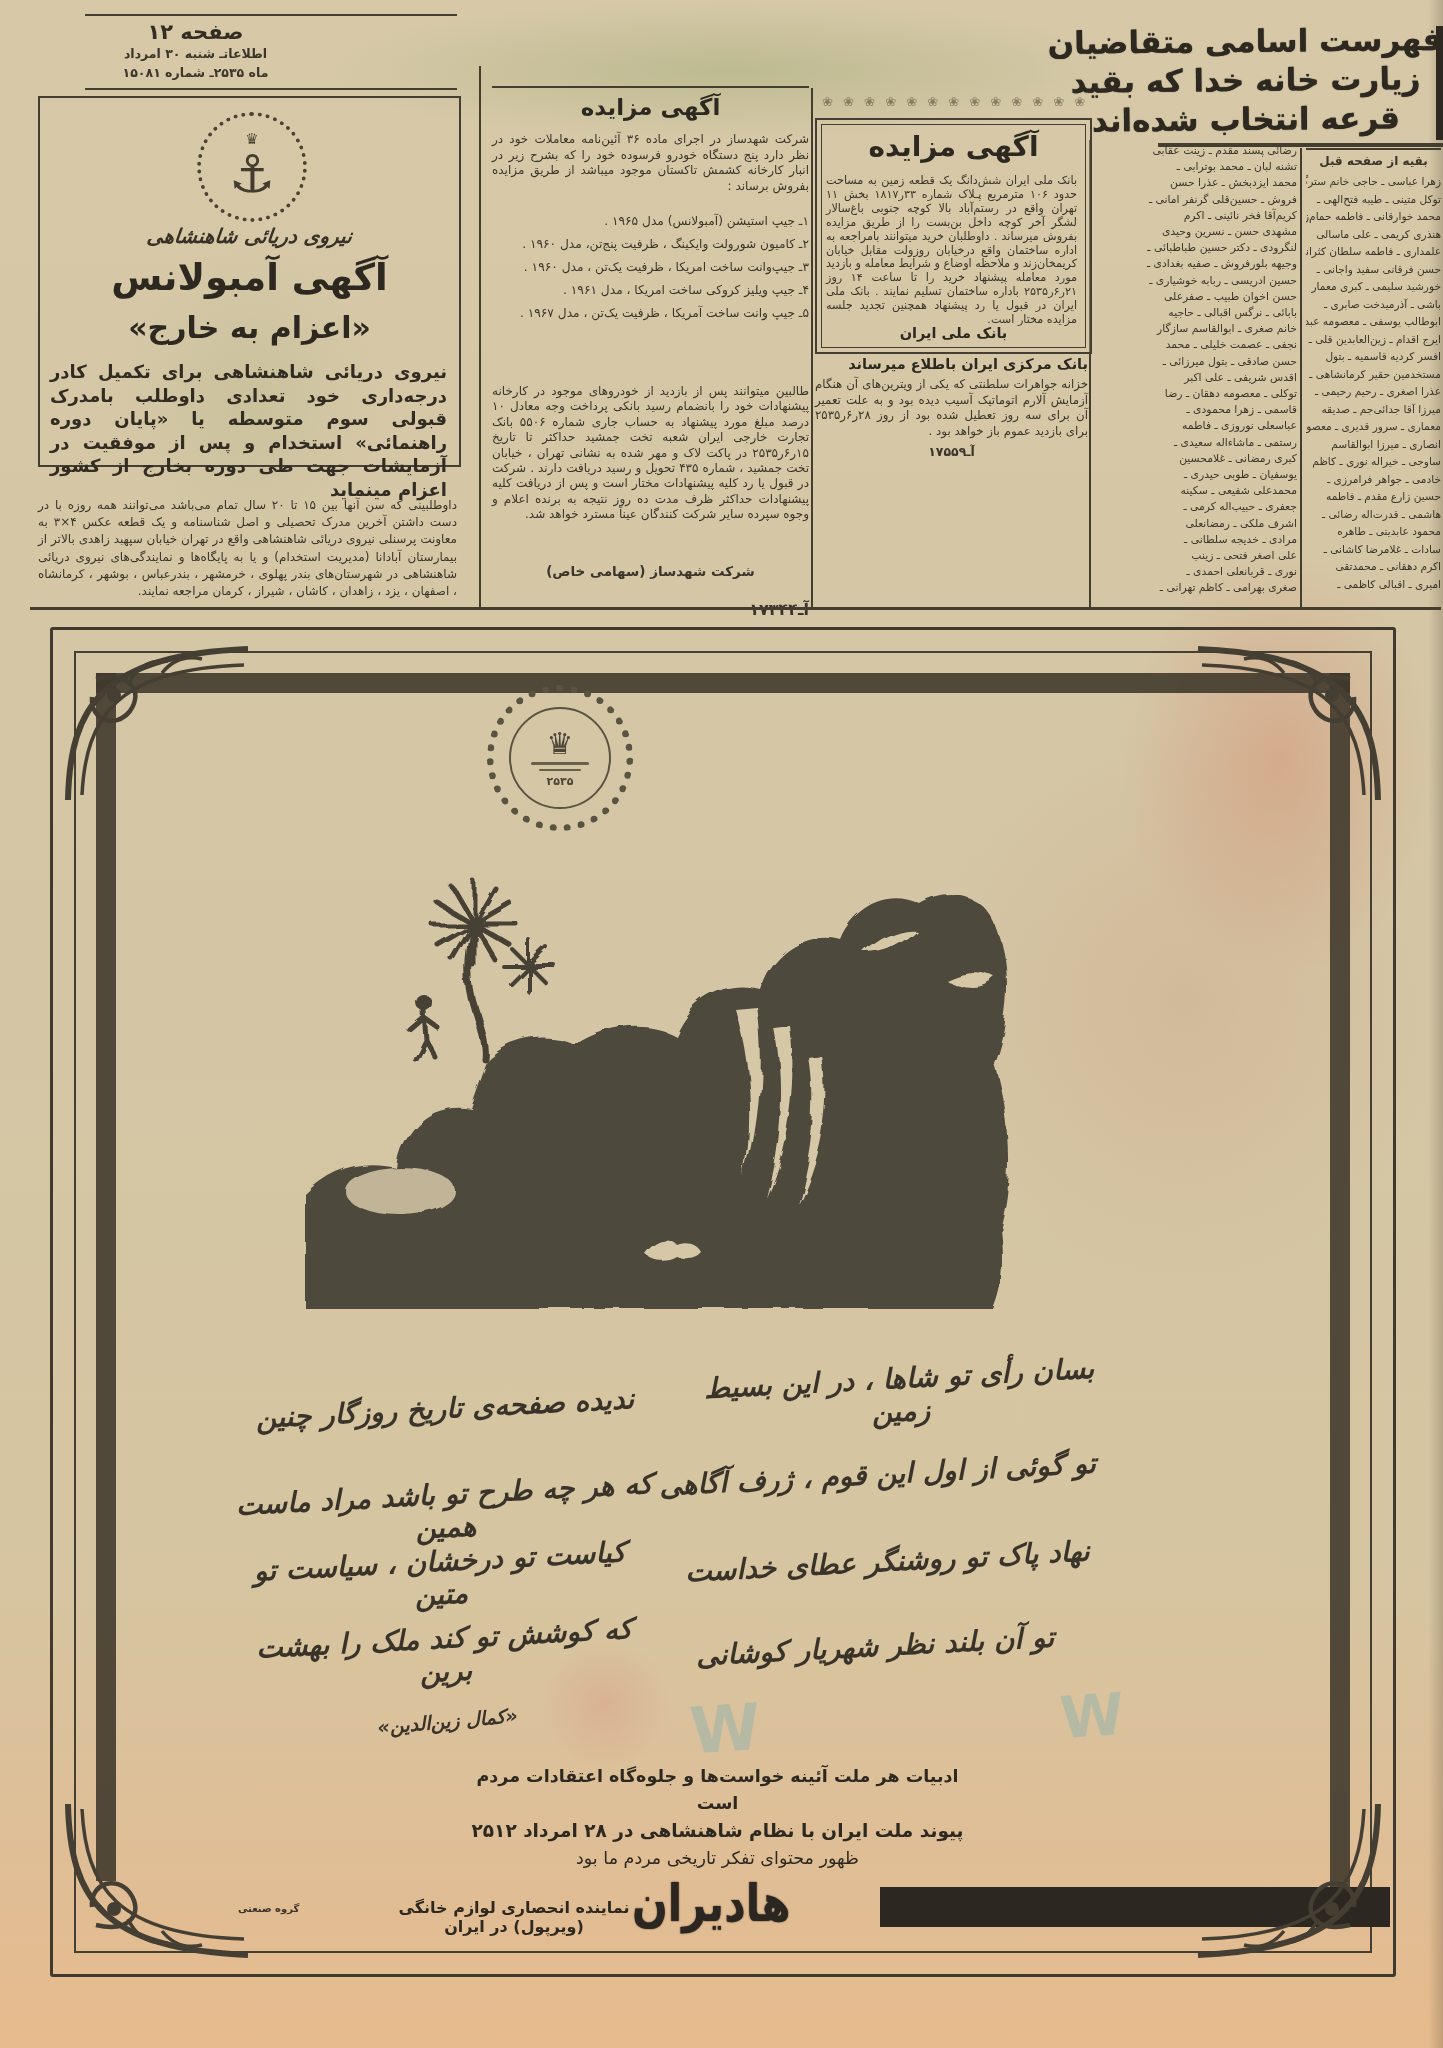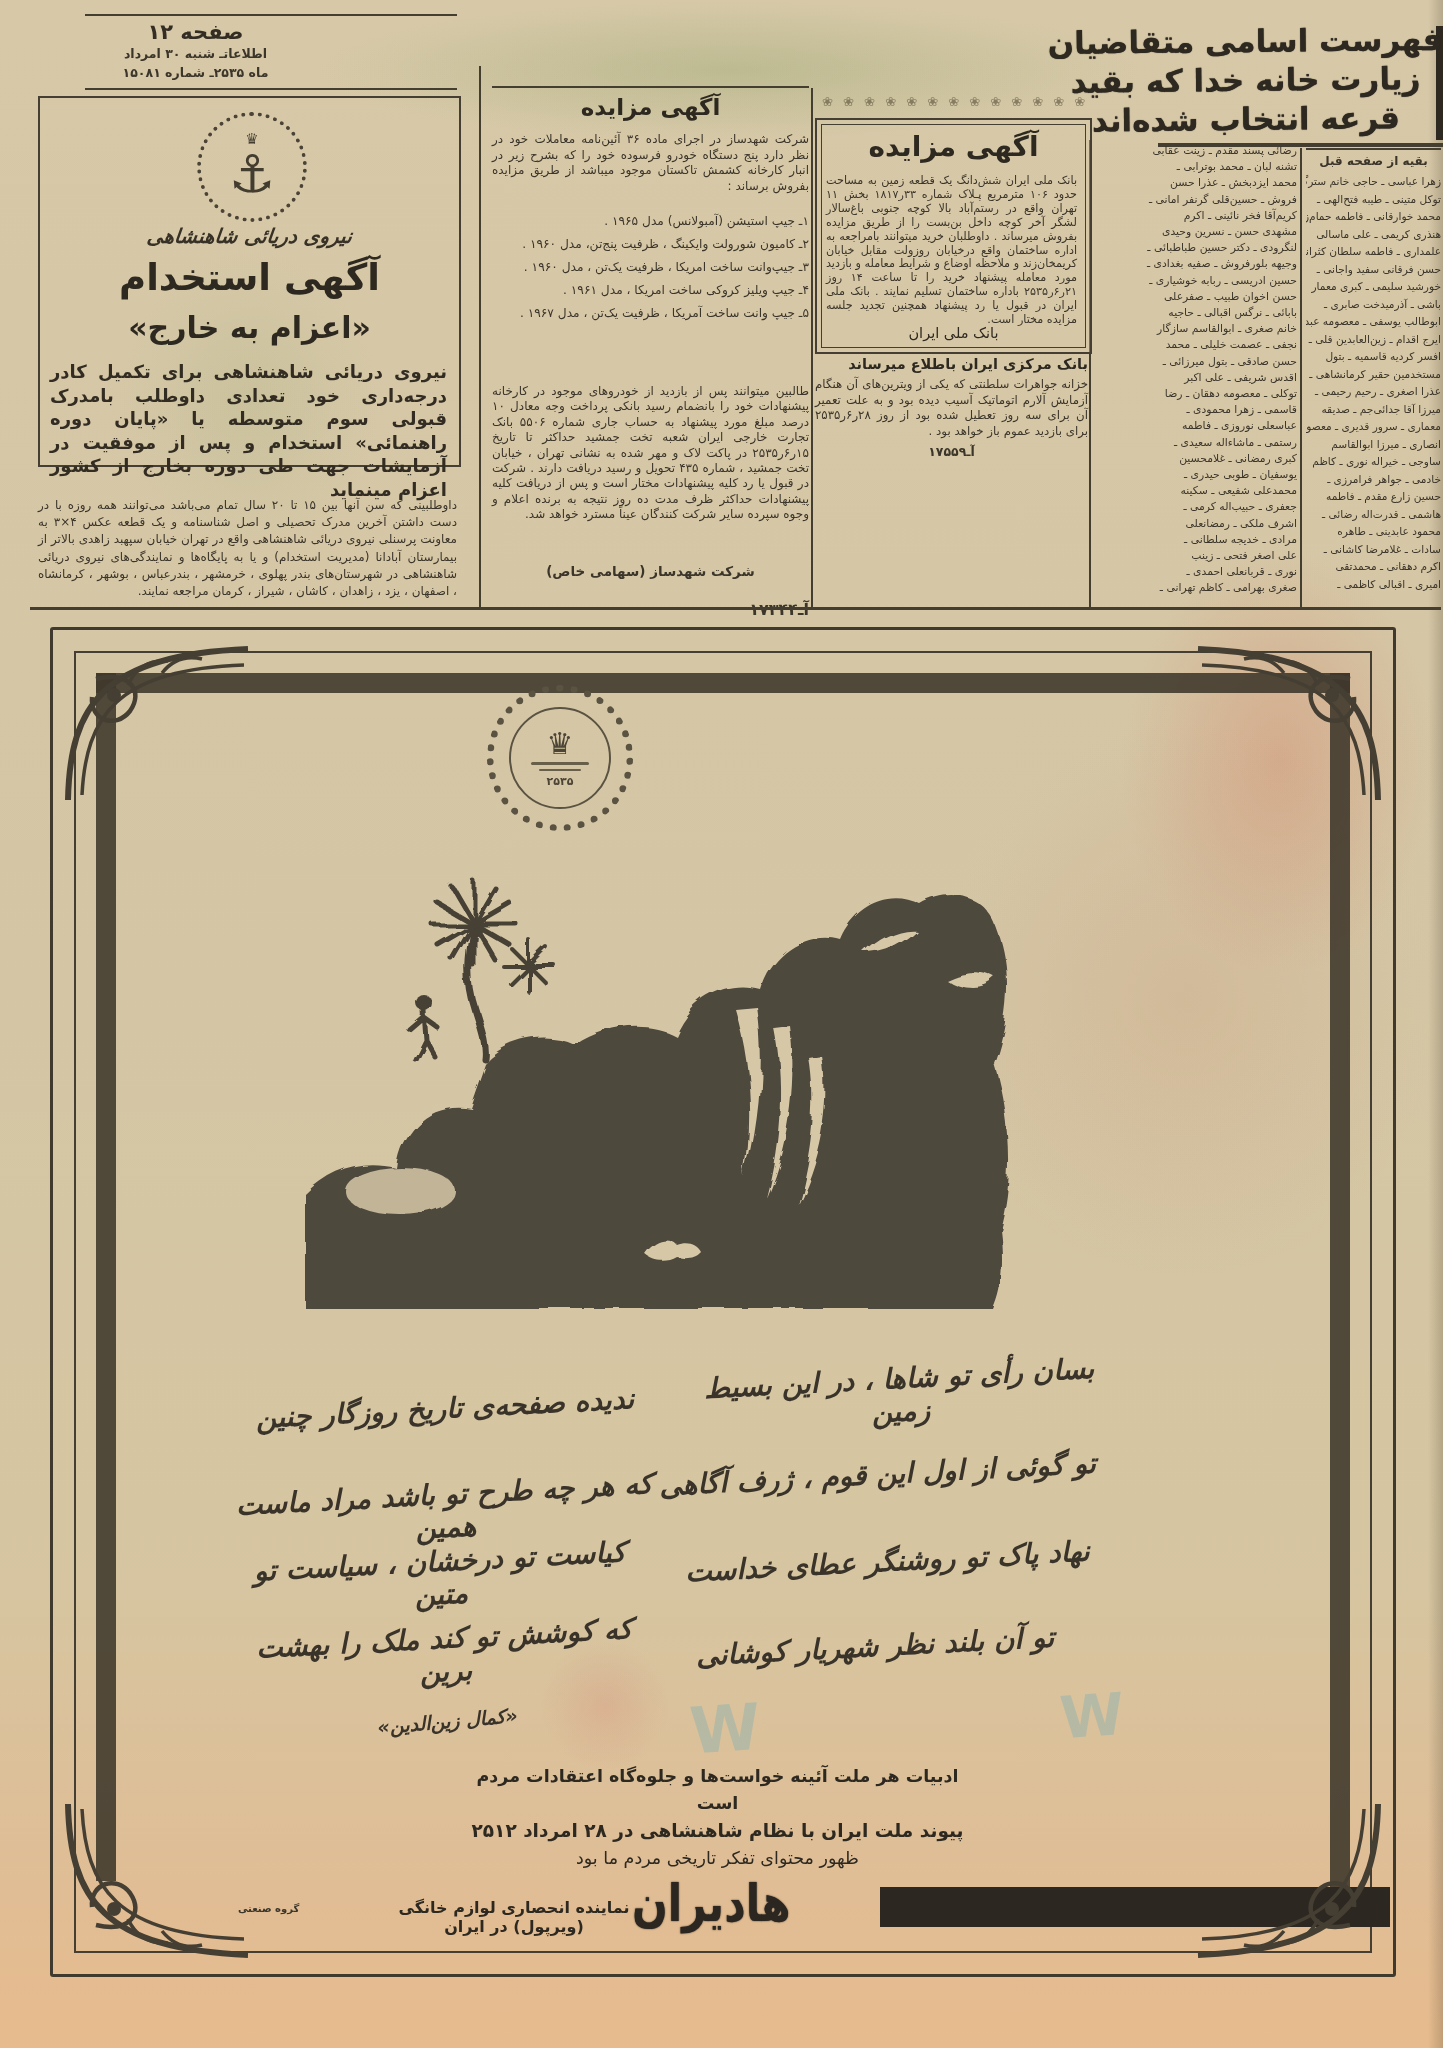--- a/index.html
+++ b/index.html
@@ -55,21 +55,21 @@
   .shahd-item{font-size:12.2px;line-height:15px;margin-bottom:8px;text-align:right;}
   #shahd-terms{left:0;top:318px;width:100%;font-size:12px;line-height:15.4px;text-align:justify;}
   #shahd-sig{left:0;top:497px;width:100%;text-align:center;font-size:13.5px;font-weight:bold;}
   #shahd-code{left:0;top:534px;width:100%;font-size:16px;font-weight:bold;}
   
   #melli-ornament{left:816px;top:94px;width:272px;height:24px;overflow:hidden;text-align:center;
     letter-spacing:3px;font-size:13px;color:rgba(74,66,46,.55);z-index:2;white-space:nowrap;}
   #melli-box{left:815px;top:118px;width:273px;height:232px;border:2px solid #453f33;outline:1.5px solid #453f33;outline-offset:-7px;z-index:2;background:rgba(215,201,168,.35);}
   #melli-title{left:0;top:10px;width:100%;text-align:center;font-size:28px;font-weight:bold;color:#2e2920;}
   #melli-body{left:9px;top:54px;width:251px;font-size:11.2px;line-height:13.9px;text-align:justify;}
-  #melli-sig{left:0;top:205px;width:100%;text-align:center;font-size:14.5px;font-weight:normal;color:#2e2920;}
+  #melli-sig{left:0;top:205px;width:100%;text-align:center;font-size:14.5px;font-weight:bold;color:#2e2920;}
   
   #markazi{left:815px;top:356px;width:273px;z-index:2;}
   #markazi-lead{font-size:14.5px;font-weight:bold;color:#2e2920;margin-bottom:5px;}
   #markazi-body{font-size:11.8px;line-height:15.5px;text-align:justify;}
   #markazi-code{text-align:center;font-size:12.5px;font-weight:bold;margin-top:5px;}
   
   #colA{left:1306px;top:148px;width:135px;z-index:2;}
   #colA-rule{width:100%;height:2px;background:#443e31;}
   #colA-head{font-size:12px;font-weight:bold;text-align:center;margin:4px 0 5px;}
   #colA .name-line{font-size:10.6px;line-height:17.5px;white-space:nowrap;overflow:hidden;}
@@ -152,21 +152,21 @@
   <div class="abs vrule" id="v-shahd-melli"></div>
   <div class="abs vrule" id="v-melli-names"></div>
   <div class="abs vrule" id="v-names-mid"></div>
 
   <div class="abs" id="navy-box">
     <div class="abs" id="navy-emblem">
       <span id="navy-crown">♛</span>
       <span id="navy-anchor">⚓</span>
     </div>
     <div class="abs" id="navy-org">نیروی دریائی شاهنشاهی</div>
-    <div class="abs" id="navy-title">آگهی استخدام</div>
+    <div class="abs" id="navy-title">آگهی آمبولانس</div>
     <div class="abs" id="navy-sub">«اعزام به خارج»</div>
     <div class="abs" id="navy-body">نیروی دریائی شاهنشاهی برای تکمیل کادر درجه‌داری خود تعدادی داوطلب بامدرک قبولی سوم متوسطه یا «پایان دوره راهنمائی» استخدام و پس از موفقیت در آزمایشات جهت طی دوره بخارج از کشور اعزام مینماید</div>
   </div>
   <div class="abs" id="navy-details">داوطلبینی که سن آنها بین ۱۵ تا ۲۰ سال تمام می‌باشد می‌توانند همه روزه با در دست داشتن آخرین مدرک تحصیلی و اصل شناسنامه و یک قطعه عکس ۴×۳ به معاونت پرسنلی نیروی دریائی شاهنشاهی واقع در تهران خیابان سپهبد زاهدی بالاتر از بیمارستان آبادانا (مدیریت استخدام) و یا به پایگاه‌ها و نمایندگی‌های نیروی دریائی شاهنشاهی در شهرستان‌های بندر پهلوی ، خرمشهر ، بندرعباس ، بوشهر ، کرمانشاه ، اصفهان ، یزد ، زاهدان ، کاشان ، شیراز ، کرمان مراجعه نمایند.</div>
 
   <div class="abs" id="shahd">
     <div class="abs" id="shahd-rule"></div>
     <div class="abs" id="shahd-title">آگهی مزایده</div>
     <div class="abs" id="shahd-intro">شرکت شهدساز در اجرای ماده ۳۶ آئین‌نامه معاملات خود در نظر دارد پنج دستگاه خودرو فرسوده خود را که بشرح زیر در انبار کارخانه کشمش تاکستان موجود میباشد از طریق مزایده بفروش برساند :</div>
     <div class="abs" id="shahd-items">

